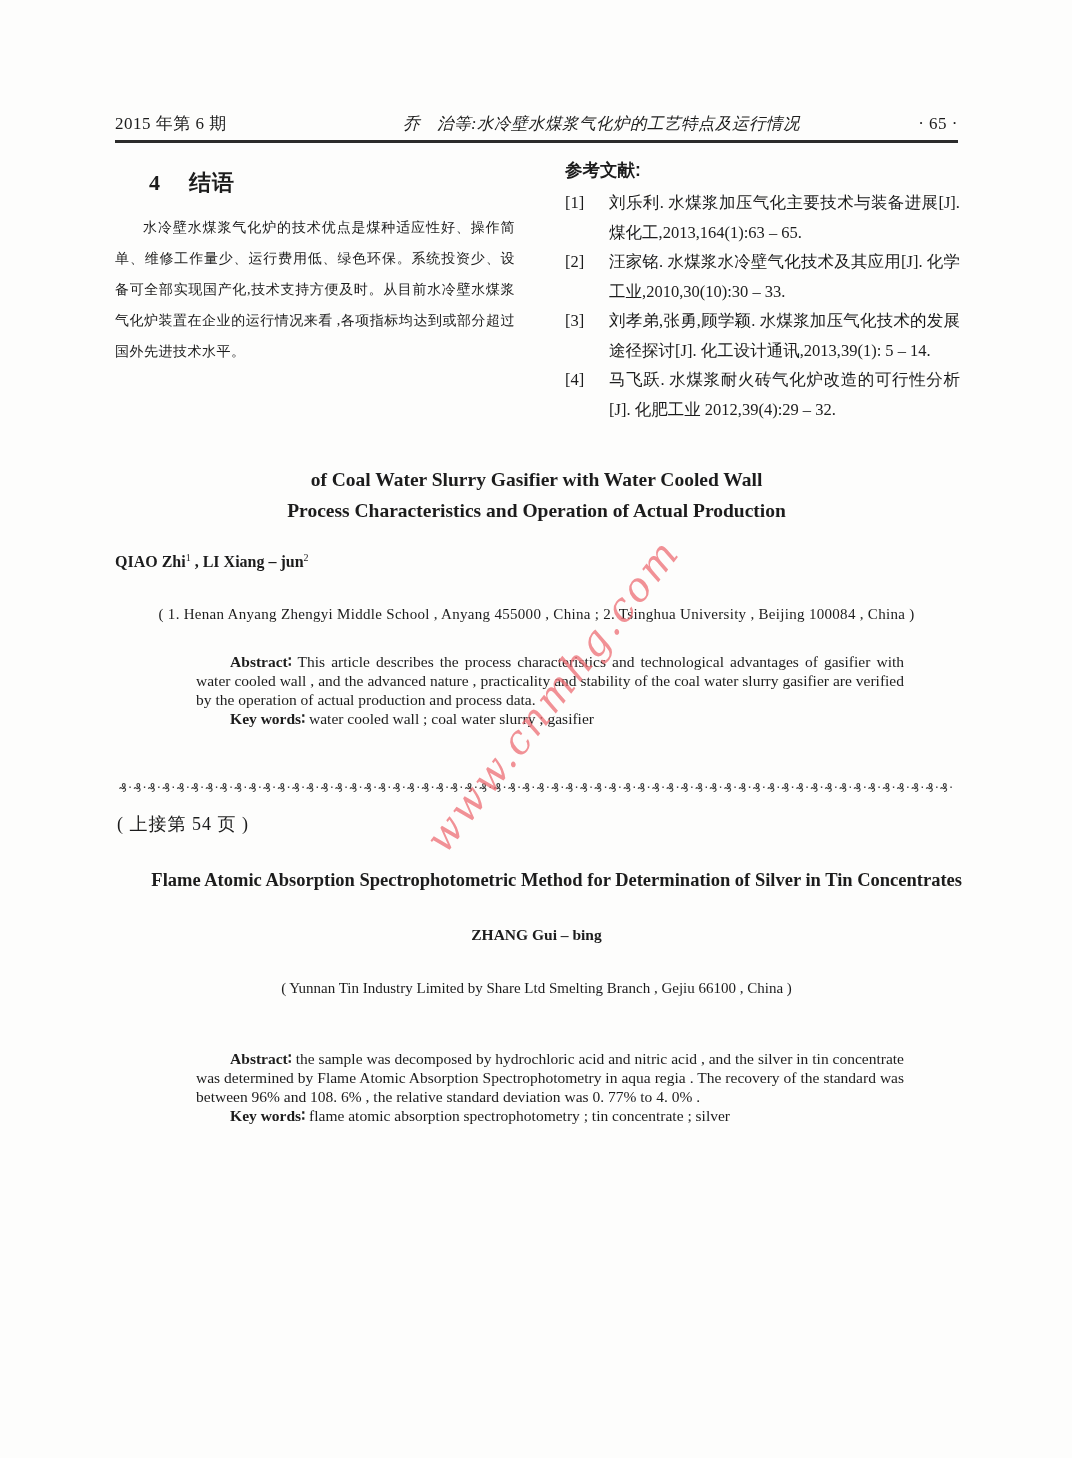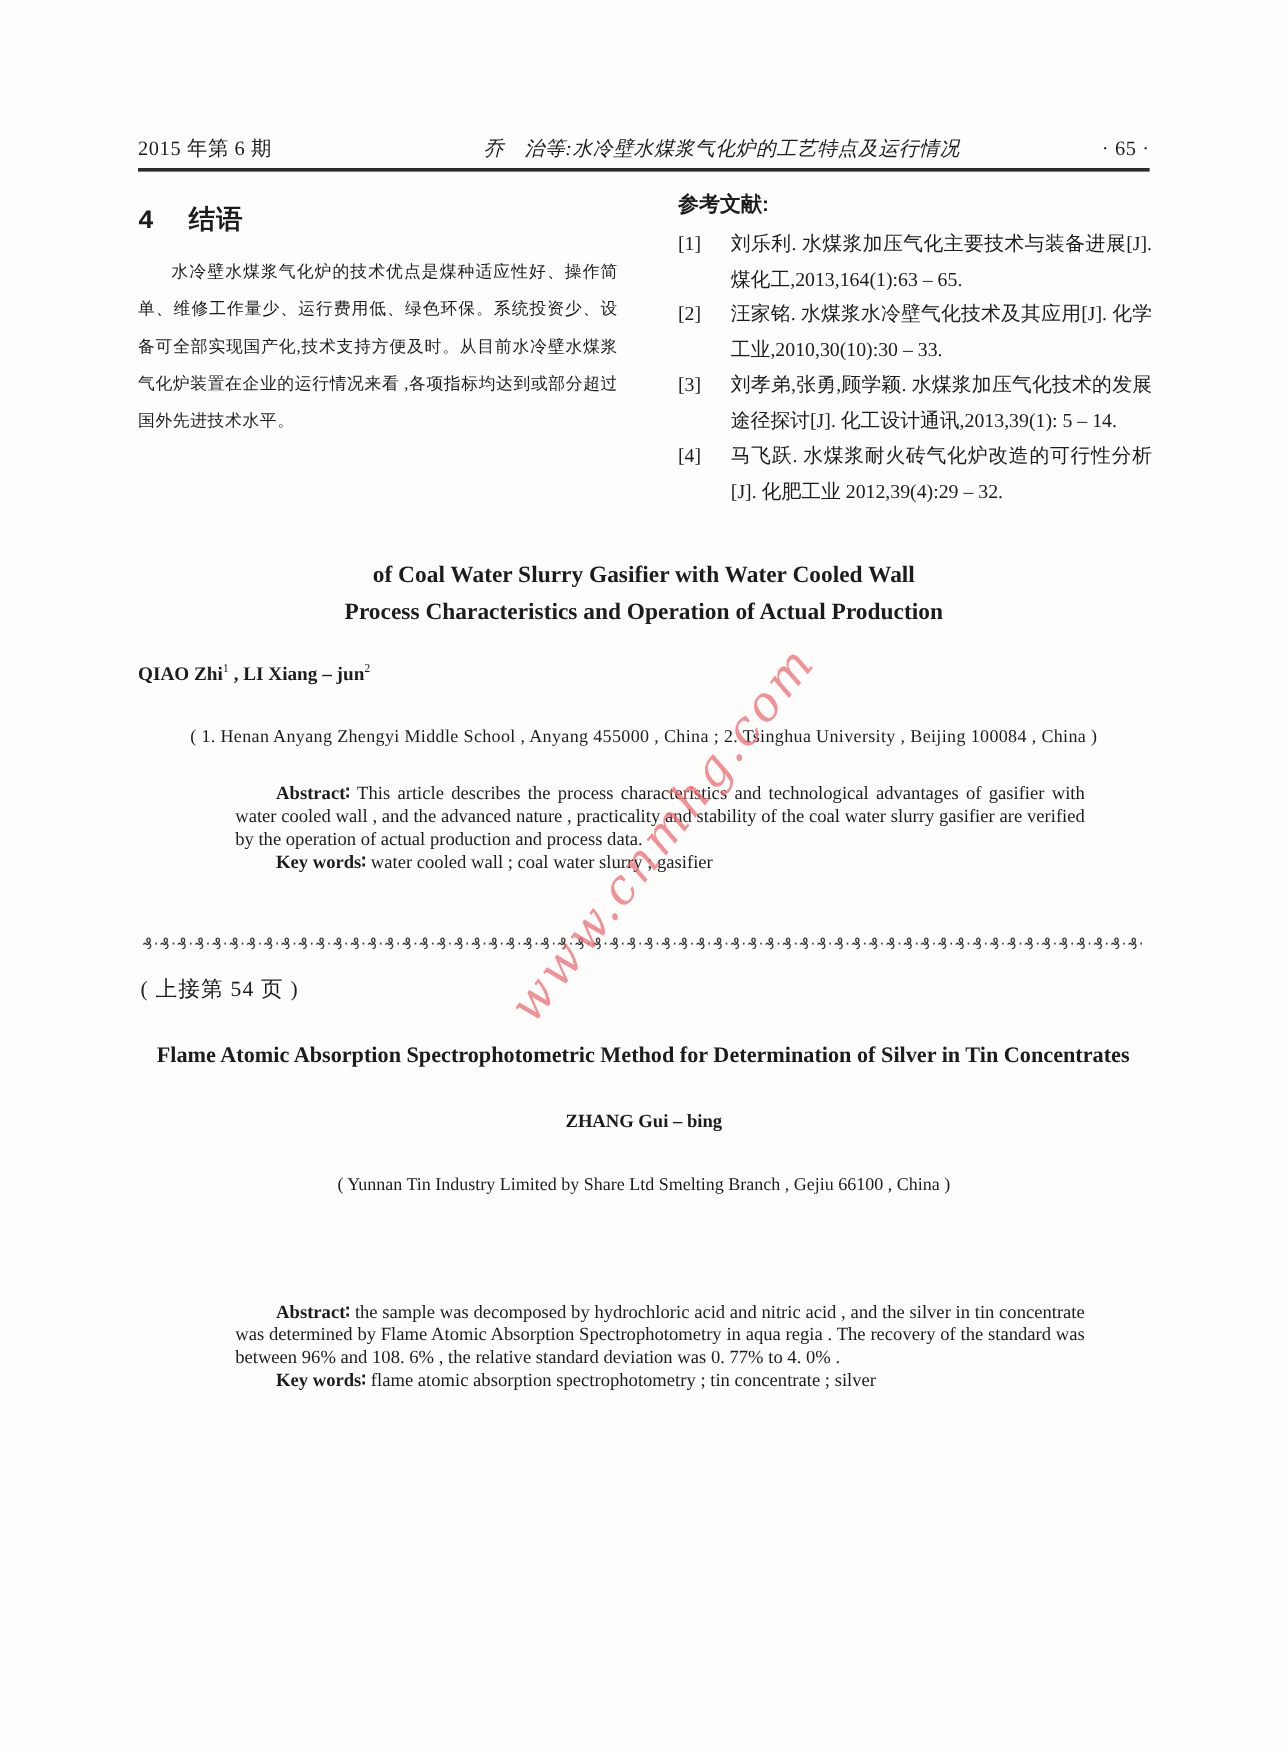--- a/index.html
+++ b/index.html
@@ -34,25 +34,26 @@
     width: 843px; height: 3px;
     background: #2b2b2b;
   }
   
   .col-left {
     position: absolute;
     left: 115px; top: 168px;
     width: 400px;
   }
   .section-heading {
-    font-family: Liberation Mono, monospace;
+    font-family: Liberation Serif, serif;
     font-weight: bold;
     font-size: 22px;
     letter-spacing: 1px;
     margin-bottom: 14px;
+    margin-left: 34px;
   }
   .section-heading .h-num { margin-right: 28px; }
   .cn-paragraph {
     font-size: 14px;
     line-height: 31px;
     text-align: justify;
     text-indent: 2em;
     letter-spacing: 0.5px;
   }
   .col-right {
@@ -129,40 +130,40 @@
   .continuation-note {
     position: absolute;
     left: 117px; top: 812px;
     font-size: 18px;
     letter-spacing: 1px;
   }
   .a2-title {
     position: absolute;
     left: 110px; top: 870px;
     width: 852px;
-    text-align: center;
+    text-align: right;
     font-weight: bold;
     font-size: 18.5px;
   }
   .a2-author {
     position: absolute;
     left: 115px; top: 926px;
     width: 843px;
     text-align: center;
     font-weight: bold;
     font-size: 15.5px;
   }
   .a2-affil {
     position: absolute;
     left: 115px; top: 980px;
     width: 843px;
     text-align: center;
     font-size: 15px;
   }
-  .a2-abstract { top: 1084px; }
+  .a2-abstract { top: 1049px; }
   
   .watermark {
     position: absolute;
     left: 368px; top: 688px;
     width: 344px;
     text-align: center;
     font-family: "DejaVu Serif", serif;
     font-style: italic;
     font-size: 40px;
     letter-spacing: 3px;

